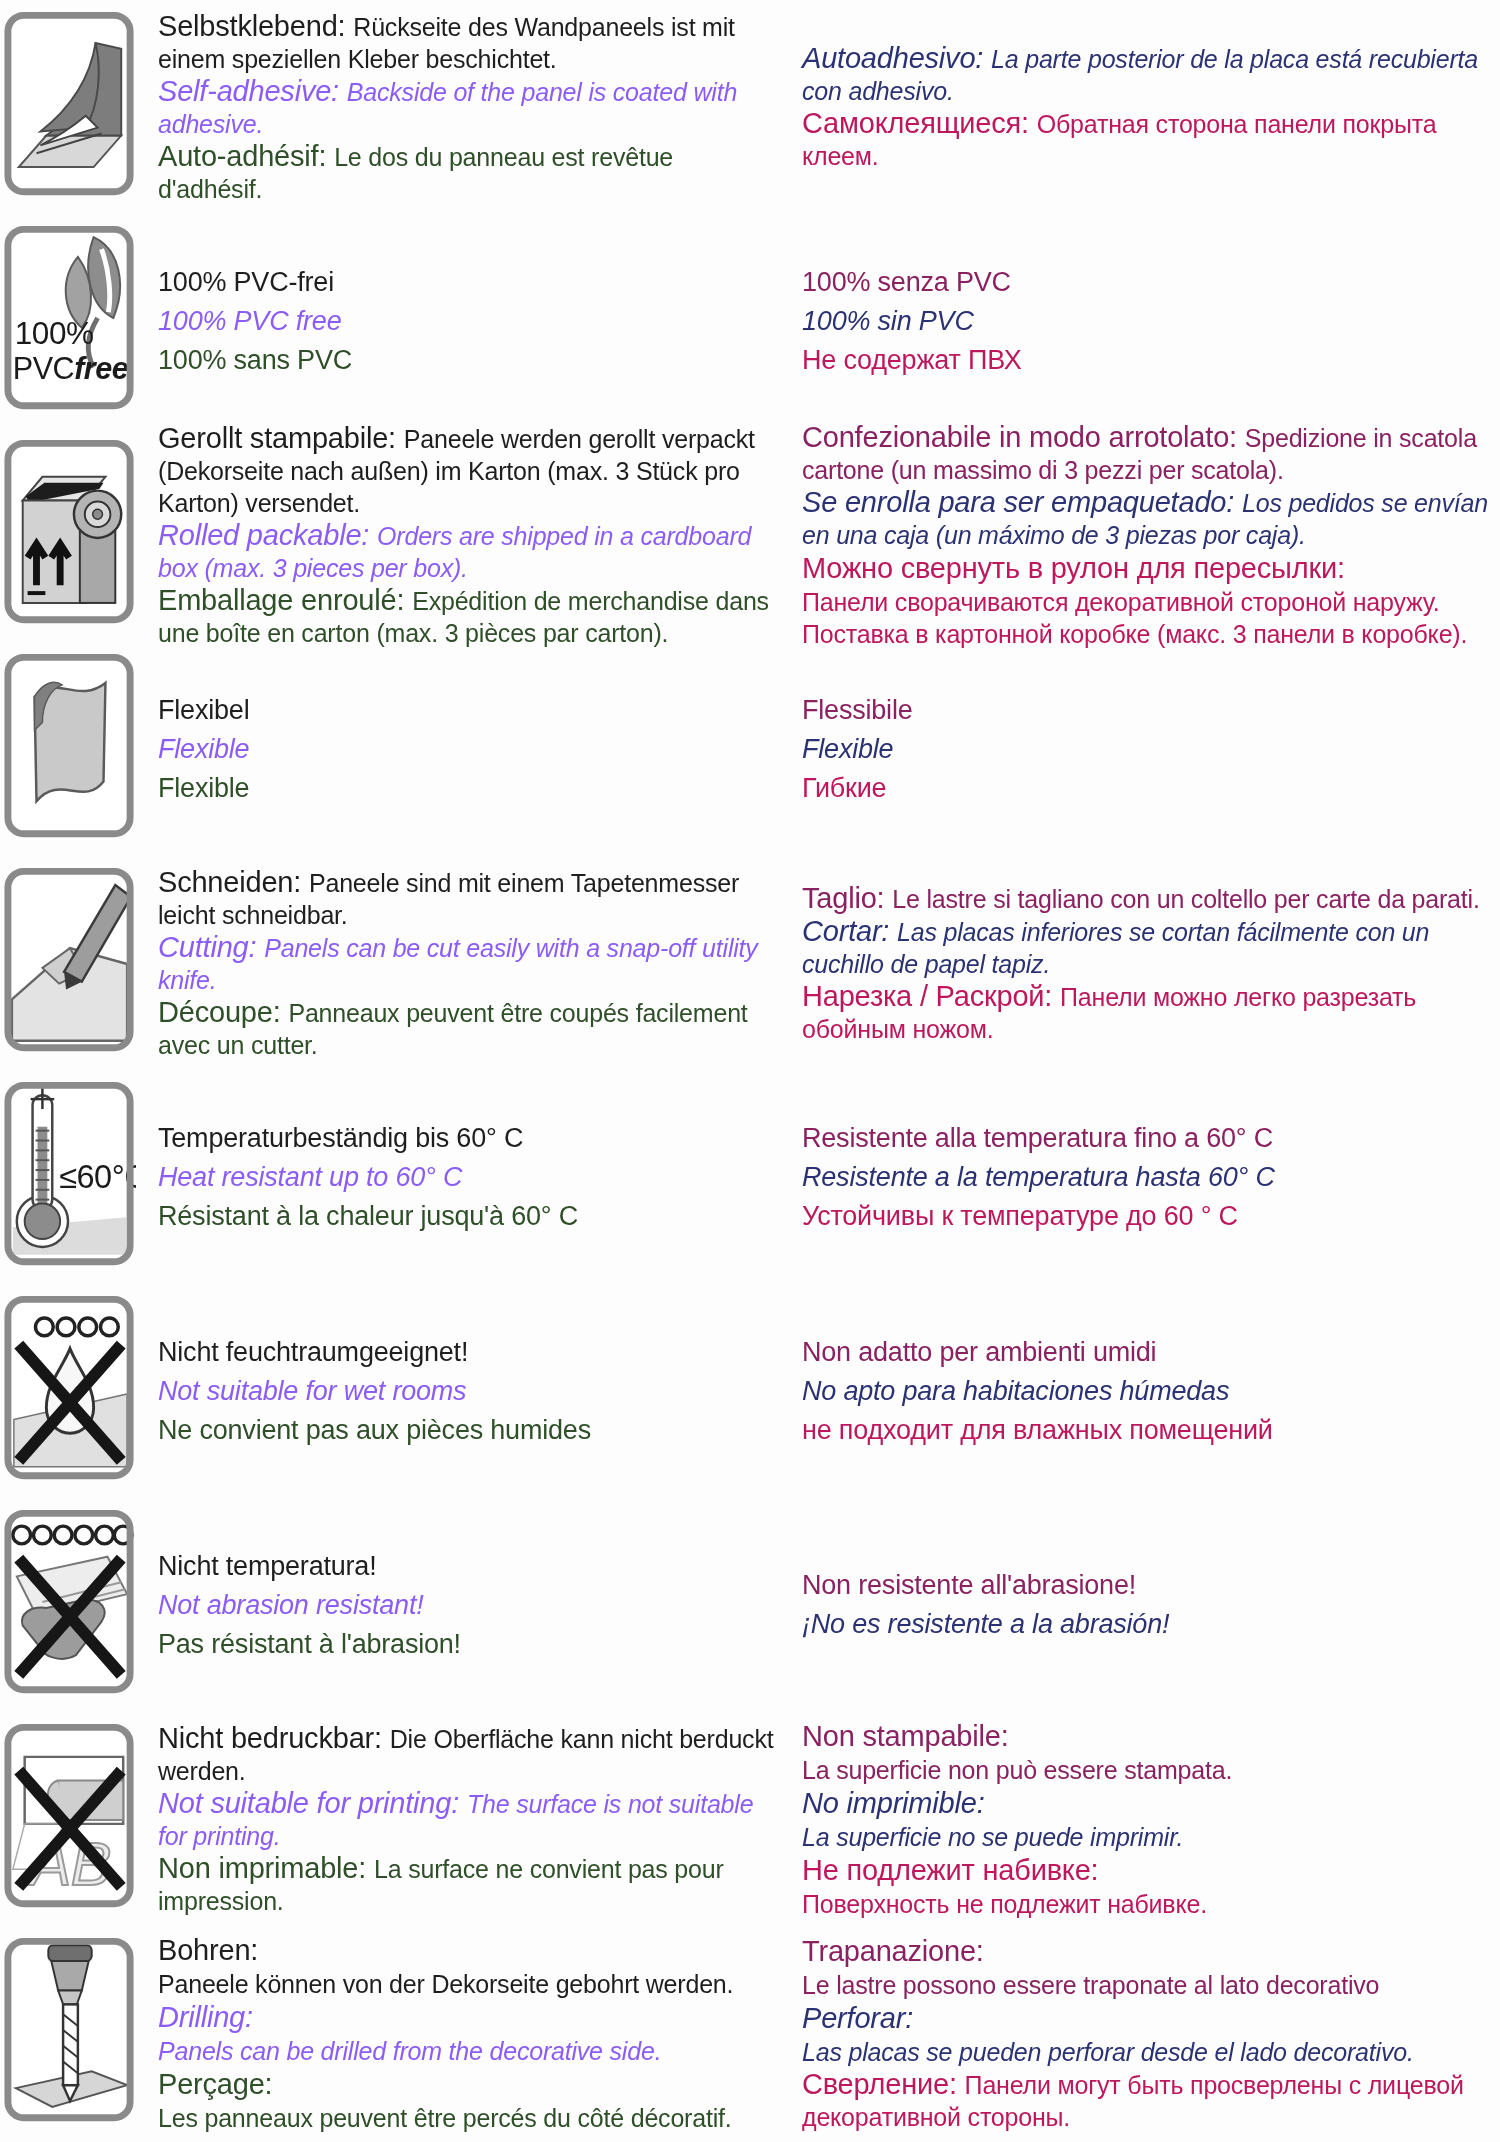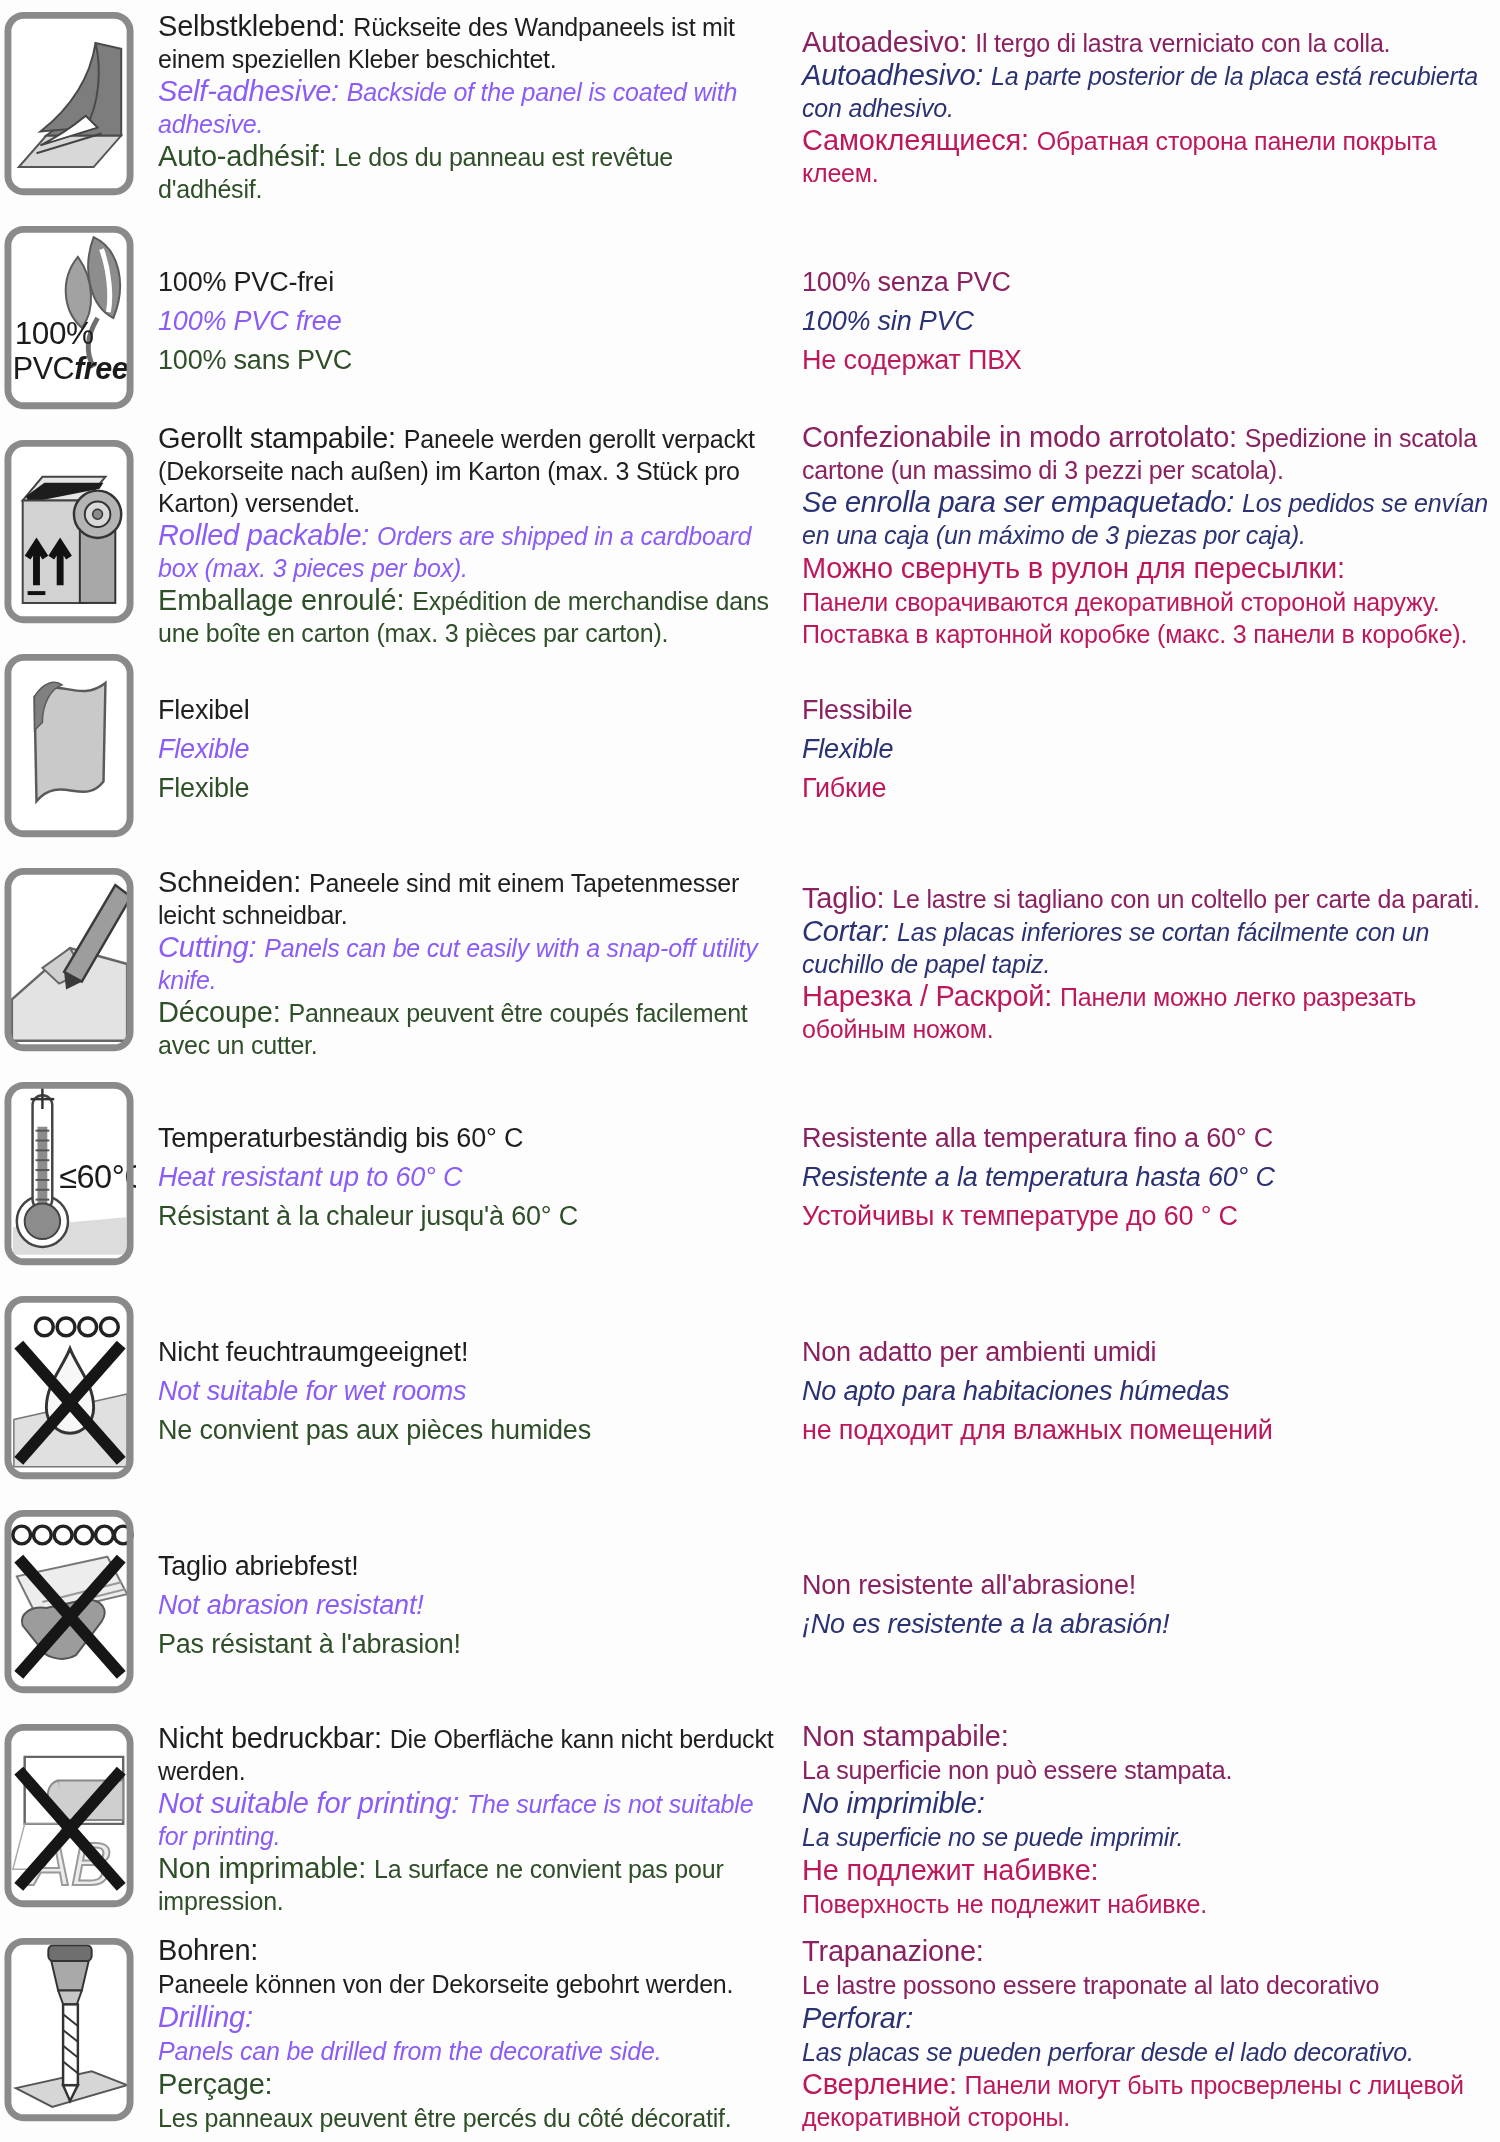--- a/index.html
+++ b/index.html
@@ -51,21 +51,20 @@
         <line x1="34" y1="146" x2="100" y2="126" stroke="#444" stroke-width="2"></line>
         <rect x="5" y="6" width="124" height="179" rx="16" fill="none" stroke="#8a8a8a" stroke-width="7"></rect>
       </svg>
     </div>
     <div class="col col-left">
         <p class="entry inline lang-de"><span class="head">Selbstklebend: </span>Rückseite des Wandpaneels ist mit einem speziellen Kleber beschichtet.</p>
         <p class="entry inline lang-en"><span class="head">Self-adhesive: </span>Backside of the panel is coated with adhesive.</p>
         <p class="entry inline lang-fr"><span class="head">Auto-adhésif: </span>Le dos du panneau est revêtue d'adhésif.</p>
       </div>
     <div class="col col-right">
-        <p class="entry inline lang-it"><span class="head">Autoadesivo: </span>Il tergo di lastra verniciato con la colla.</p>
         <p class="entry inline lang-es"><span class="head">Autoadhesivo: </span>La parte posterior de la placa está recubierta con adhesivo.</p>
         <p class="entry inline lang-ru"><span class="head">Самоклеящиеся: </span>Обратная сторона панели покрыта клеем.</p>
       </div>
   </div>
 
   <div class="row">
     <div class="icon-cell">
       <svg width="133" height="192" viewBox="0 0 135 192">
         <rect x="5" y="6" width="124" height="179" rx="16" fill="#ffffff"></rect>
         <path d="M92,14 C118,26 126,62 112,96 C88,84 80,46 92,14 Z" fill="#8d8d8d" stroke="#5c5c5c" stroke-width="2"></path>
@@ -250,21 +249,21 @@
         <polygon points="14,70 106,50 126,88 34,110" fill="#ededed" stroke="#777" stroke-width="2"></polygon>
         <line x1="40" y1="96" x2="120" y2="76" stroke="#999" stroke-width="2"></line>
         <line x1="44" y1="103" x2="124" y2="83" stroke="#999" stroke-width="2"></line>
         <path d="M20,120 C16,108 28,100 44,102 L82,94 C100,92 108,104 100,116 L74,150 C60,158 40,152 36,140 Z" fill="#9c9c9c" stroke="#555" stroke-width="2"></path>
         <line x1="16" y1="52" x2="120" y2="170" stroke="#161616" stroke-width="12"></line>
         <line x1="120" y1="52" x2="16" y2="170" stroke="#161616" stroke-width="12"></line>
         <rect x="5" y="6" width="124" height="179" rx="16" fill="none" stroke="#8a8a8a" stroke-width="7"></rect>
       </svg>
     </div>
     <div class="col col-left">
-        <p class="entry plain lang-de">Taglio abriebfest!</p>
+        <p class="entry plain lang-de">Nicht temperatura!</p>
         <p class="entry plain lang-en">Not abrasion resistant!</p>
         <p class="entry plain lang-fr">Pas résistant à l'abrasion!</p>
       </div>
     <div class="col col-right">
         <p class="entry plain lang-it">Non resistente all'abrasione!</p>
         <p class="entry plain lang-es">¡No es resistente a la abrasión!</p>
       </div>
   </div>
 
   <div class="row">

